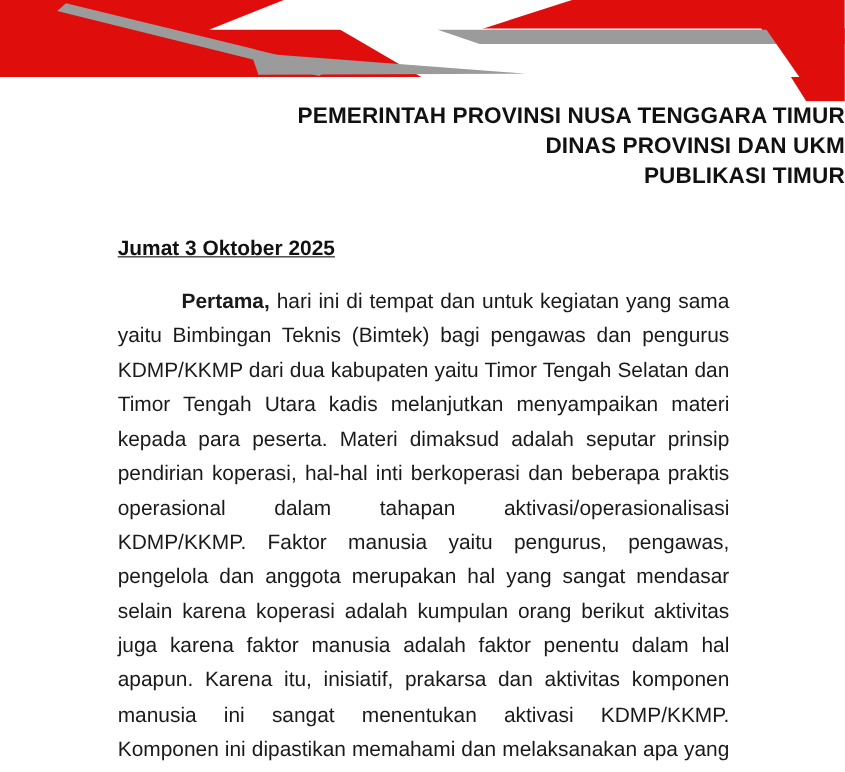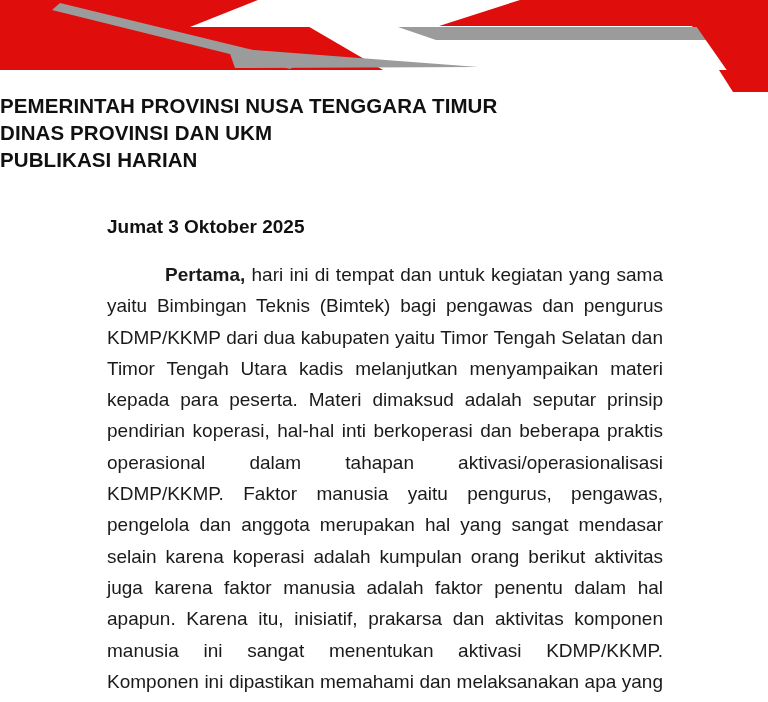--- a/index.html
+++ b/index.html
@@ -37,21 +37,21 @@
     width: 768px;
     height: 92px;
   }
 
   
   .title-block {
     position: absolute;
     top: 92px;
     left: 0;
     width: 768px;
-    text-align: left;
+    text-align: right;
   }
   .title-line {
     font-size: 20.5px;
     font-weight: bold;
     color: #111111;
     letter-spacing: 0.1px;
     line-height: 27px;
     white-space: nowrap;
   }
 
@@ -61,20 +61,21 @@
     top: 214px;
     left: 107px;
     width: 556px;
   }
   .date-line {
     font-size: 19px;
     font-weight: bold;
     color: #111111;
     line-height: 26px;
     margin-bottom: 13px;
+    text-decoration: underline;
   }
   .paragraph {
     font-size: 19px;
     color: #1a1a1a;
     line-height: 31.3px;
     text-align: justify;
     text-justify: inter-word;
     text-indent: 58px;
     hyphens: none;
     word-spacing: 0px;
@@ -113,21 +114,21 @@
 
       <polygon points="0,70 768,70 768,92 0,92" fill="#FFFFFF"></polygon>
 
       <polygon points="719,70 768,70 768,92 733,92" fill="#E00D0D"></polygon>
     </svg>
   </div>
 
   <div class="title-block">
     <div class="title-line">PEMERINTAH PROVINSI NUSA TENGGARA TIMUR</div>
     <div class="title-line">DINAS PROVINSI DAN UKM</div>
-    <div class="title-line">PUBLIKASI HARIAN</div>
+    <div class="title-line">PUBLIKASI TIMUR</div>
   </div>
 
   <div class="body-area">
     <div class="date-line">Jumat 3 Oktober 2025</div>
     <p class="paragraph"><b>Pertama,</b><span> hari ini di tempat dan untuk kegiatan yang sama yaitu Bimbingan Teknis (Bimtek) bagi pengawas dan pengurus KDMP/KKMP dari dua kabupaten yaitu Timor Tengah Selatan dan Timor Tengah Utara kadis melanjutkan menyampaikan materi kepada para peserta. Materi dimaksud adalah seputar prinsip pendirian koperasi, hal-hal inti berkoperasi dan beberapa praktis operasional dalam tahapan aktivasi/operasionalisasi KDMP/KKMP. Faktor manusia yaitu pengurus, pengawas, pengelola dan anggota merupakan hal yang sangat mendasar selain karena koperasi adalah kumpulan orang berikut aktivitas juga karena faktor manusia adalah faktor penentu dalam hal apapun. Karena itu, inisiatif, prakarsa dan aktivitas komponen manusia ini sangat menentukan aktivasi KDMP/KKMP. Komponen ini dipastikan memahami dan melaksanakan apa yang menjadi tugas pokok mereka. Bidang usaha yang sesuai dengan potensi, kebutuhan dan permasalahan desa tempat dimana koperasi berada, menentukan bergerak tidaknya</span></p>
   </div>
 
 </div>
 
 </body></html>

